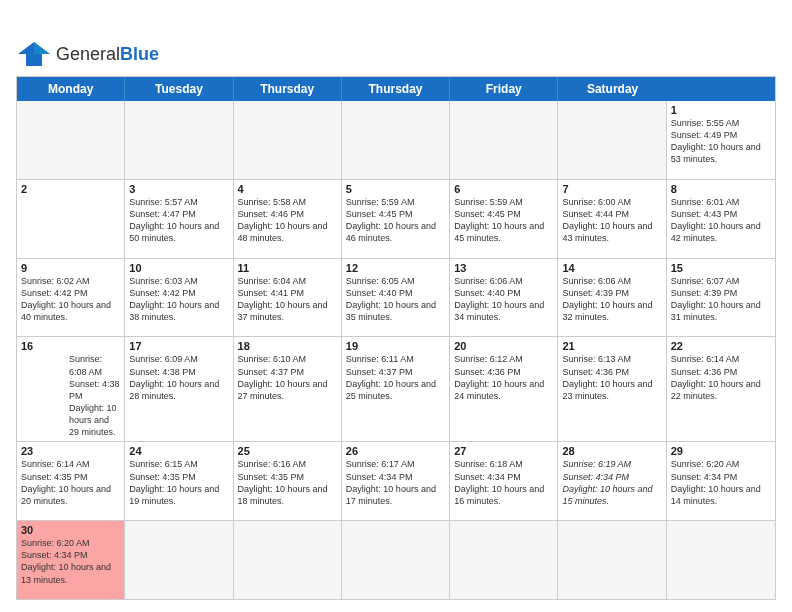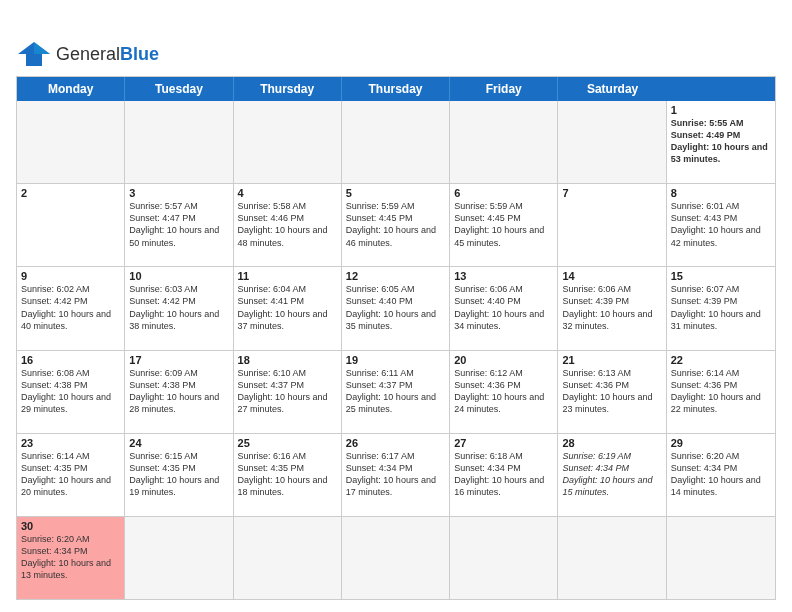--- a/index.html
+++ b/index.html
@@ -139,21 +139,21 @@
     <div class="cal-body">
     <div class="cal-row">
           <div class="cal-cell empty"></div>
           <div class="cal-cell empty"></div>
           <div class="cal-cell empty"></div>
           <div class="cal-cell empty"></div>
           <div class="cal-cell empty"></div>
           <div class="cal-cell empty"></div>
           <div class="cal-cell">
             <div class="day-num">1</div>
-            <div class="cell-info" style="white-space: pre-line; font-weight: bold;">Sunrise: 5:55 AM
+            <div class="cell-info" style="white-space: pre-line;">Sunrise: 5:55 AM
 Sunset: 4:49 PM
 Daylight: 10 hours and 53 minutes.</div>
           </div>
         </div>
         <div class="cal-row">
           <div class="cal-cell">
             <div class="day-num">2</div>
           </div>
           <div class="cal-cell">
             <div class="day-num">3</div>
@@ -174,20 +174,23 @@
 Daylight: 10 hours and 46 minutes.</div>
           </div>
           <div class="cal-cell">
             <div class="day-num">6</div>
             <div class="cell-info" style="white-space: pre-line;">Sunrise: 5:59 AM
 Sunset: 4:45 PM
 Daylight: 10 hours and 45 minutes.</div>
           </div>
           <div class="cal-cell">
             <div class="day-num">7</div>
+            <div class="cell-info" style="white-space: pre-line;">Sunrise: 6:00 AM
+Sunset: 4:44 PM
+Daylight: 10 hours and 43 minutes.</div>
           </div>
           <div class="cal-cell">
             <div class="day-num">8</div>
             <div class="cell-info" style="white-space: pre-line;">Sunrise: 6:01 AM
 Sunset: 4:43 PM
 Daylight: 10 hours and 42 minutes.</div>
           </div>
         </div>
         <div class="cal-row">
           <div class="cal-cell">
@@ -229,21 +232,21 @@
           <div class="cal-cell">
             <div class="day-num">15</div>
             <div class="cell-info" style="white-space: pre-line;">Sunrise: 6:07 AM
 Sunset: 4:39 PM
 Daylight: 10 hours and 31 minutes.</div>
           </div>
         </div>
         <div class="cal-row">
           <div class="cal-cell">
             <div class="day-num">16</div>
-            <div class="cell-info" style="white-space: pre-line;">Sunrise: 6:08 AM
+            <div class="cell-info" style="white-space: pre-line; margin-left: 48px;">Sunrise: 6:08 AM
 Sunset: 4:38 PM
 Daylight: 10 hours and 29 minutes.</div>
           </div>
           <div class="cal-cell">
             <div class="day-num">17</div>
             <div class="cell-info" style="white-space: pre-line;">Sunrise: 6:09 AM
 Sunset: 4:38 PM
 Daylight: 10 hours and 28 minutes.</div>
           </div>
           <div class="cal-cell">

